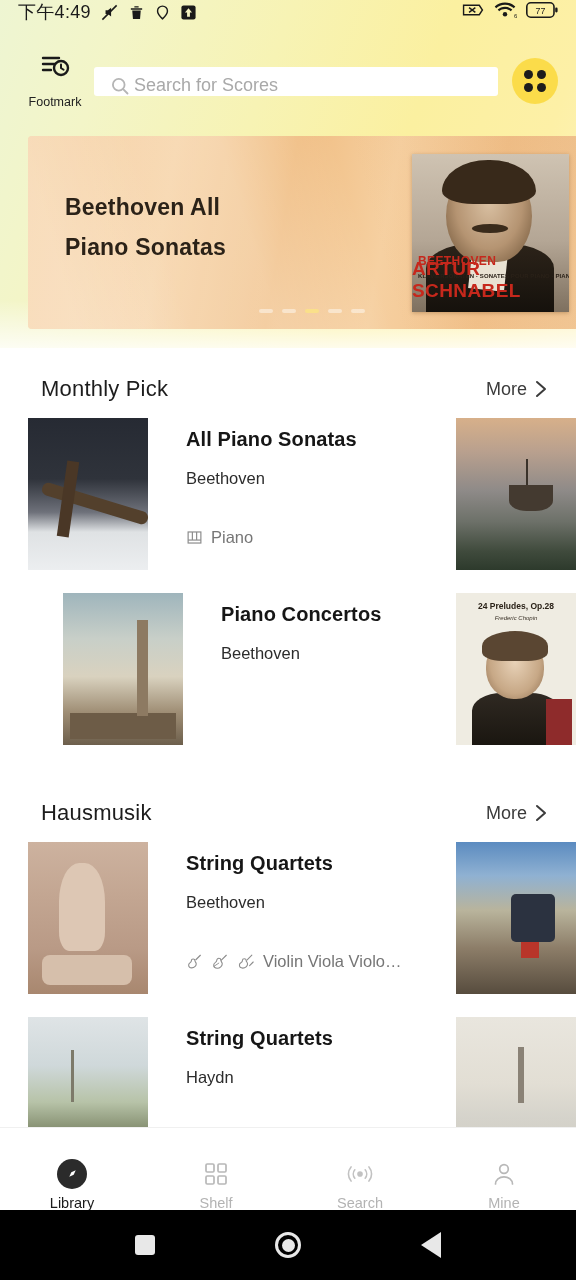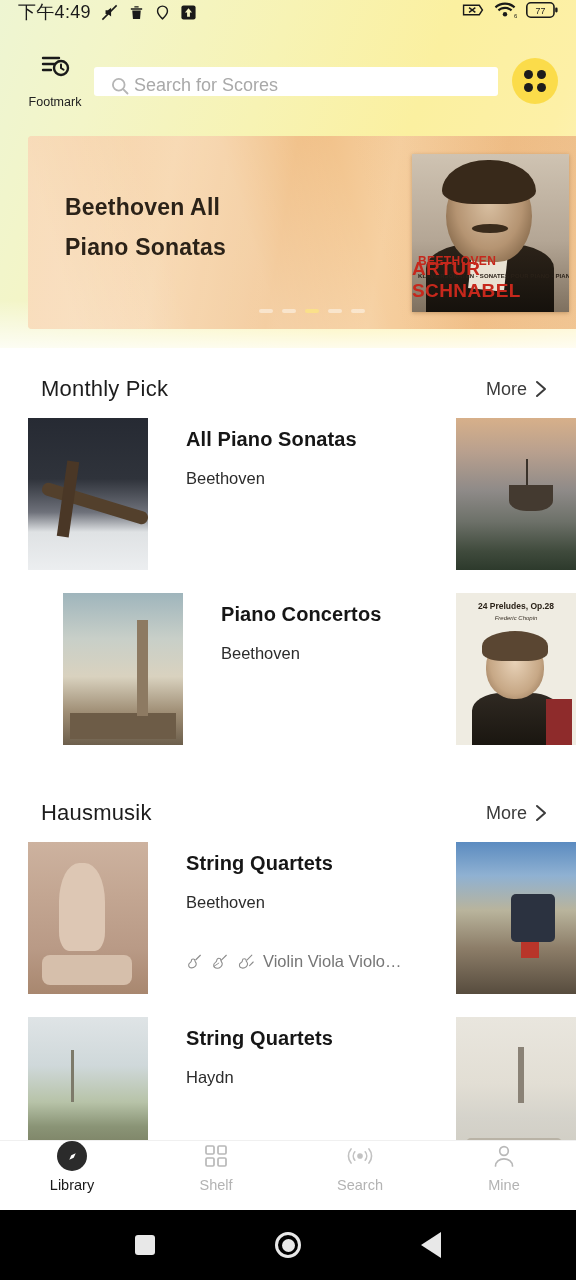--- a/index.html
+++ b/index.html
@@ -175,22 +175,22 @@
   .p-goya:before{content:"";position:absolute;left:54%;top:62%;width:18px;height:22px;background:#b8352a;}
   .p-river { background:linear-gradient(#dfe4e6 0%,#cfd8da 32%,#b7c3a8 56%,#8a9476 72%,#6d6e53 100%); }
   .p-river:after{content:"";position:absolute;left:36%;top:22%;width:3px;height:52px;background:#7d7a6a;}
   .p-river:before{content:"";position:absolute;left:14%;bottom:8%;width:76px;height:16px;background:#6b5742;border-radius:0 0 40% 40%;}
   .p-snow { background:linear-gradient(#e9e6de 0%,#e2ded4 44%,#d5d3cb 66%,#cdcabf 100%); }
   .p-snow:after{content:"";position:absolute;left:52%;top:20%;width:6px;height:56px;background:#8a8276;}
   .p-snow:before{content:"";position:absolute;left:8%;bottom:14%;width:96px;height:10px;background:#b9b3a6;border-radius:5px;}
 
   
   .tabbar {
-    position:absolute; left:0; bottom:70px; width:576px; height:70px;
-    background:#fff; display:flex; align-items:flex-start;
+    position:absolute; left:0; bottom:70px; width:576px; height:83px;
+    background:#fff; display:flex; align-items:flex-end;
     border-top:1px solid #f0f0f0;
   }
   .tab { flex:1; display:flex; flex-direction:column; align-items:center; gap:7px; cursor:pointer; }
   .tab-label { font-size:14.5px; color:#b3b3b3; line-height:1; }
   .tab.active .tab-label { color:#1a1a1a; }
   .tab-ic { height:30px; display:flex; align-items:center; justify-content:center; }
   .compass {
     width:30px; height:30px; border-radius:50%; background:#2b2b2b;
     display:flex; align-items:center; justify-content:center;
   }
@@ -316,20 +316,29 @@
         <polyline points="3,3 11,10 3,17"></polyline>
       </svg>
     </span>
   </div>
 
   <div class="row">
     <div class="thumb p-winter"></div>
     <div class="row-info">
       <div class="row-title">All Piano Sonatas</div>
       <div class="row-composer">Beethoven</div>
+      <div class="row-inst">
+        <svg width="17" height="17" viewBox="0 0 20 20" fill="none" stroke="#8c8c8c" stroke-width="1.4">
+          <rect x="2.5" y="3.5" width="15" height="13"></rect>
+          <line x1="7.5" y1="3.5" x2="7.5" y2="13"></line>
+          <line x1="12.5" y1="3.5" x2="12.5" y2="13"></line>
+          <line x1="2.5" y1="13" x2="17.5" y2="13"></line>
+        </svg>
+        <span class="itxt">Piano</span>
+      </div>
     </div>
     <div class="thumb-right p-ship"></div>
   </div>
 
   <div class="row" style="margin-top:23px;margin-left:35px;">
     <div class="thumb p-cathedral"></div>
     <div class="row-info">
       <div class="row-title">Piano Concertos</div>
       <div class="row-composer">Beethoven</div>
     </div>

